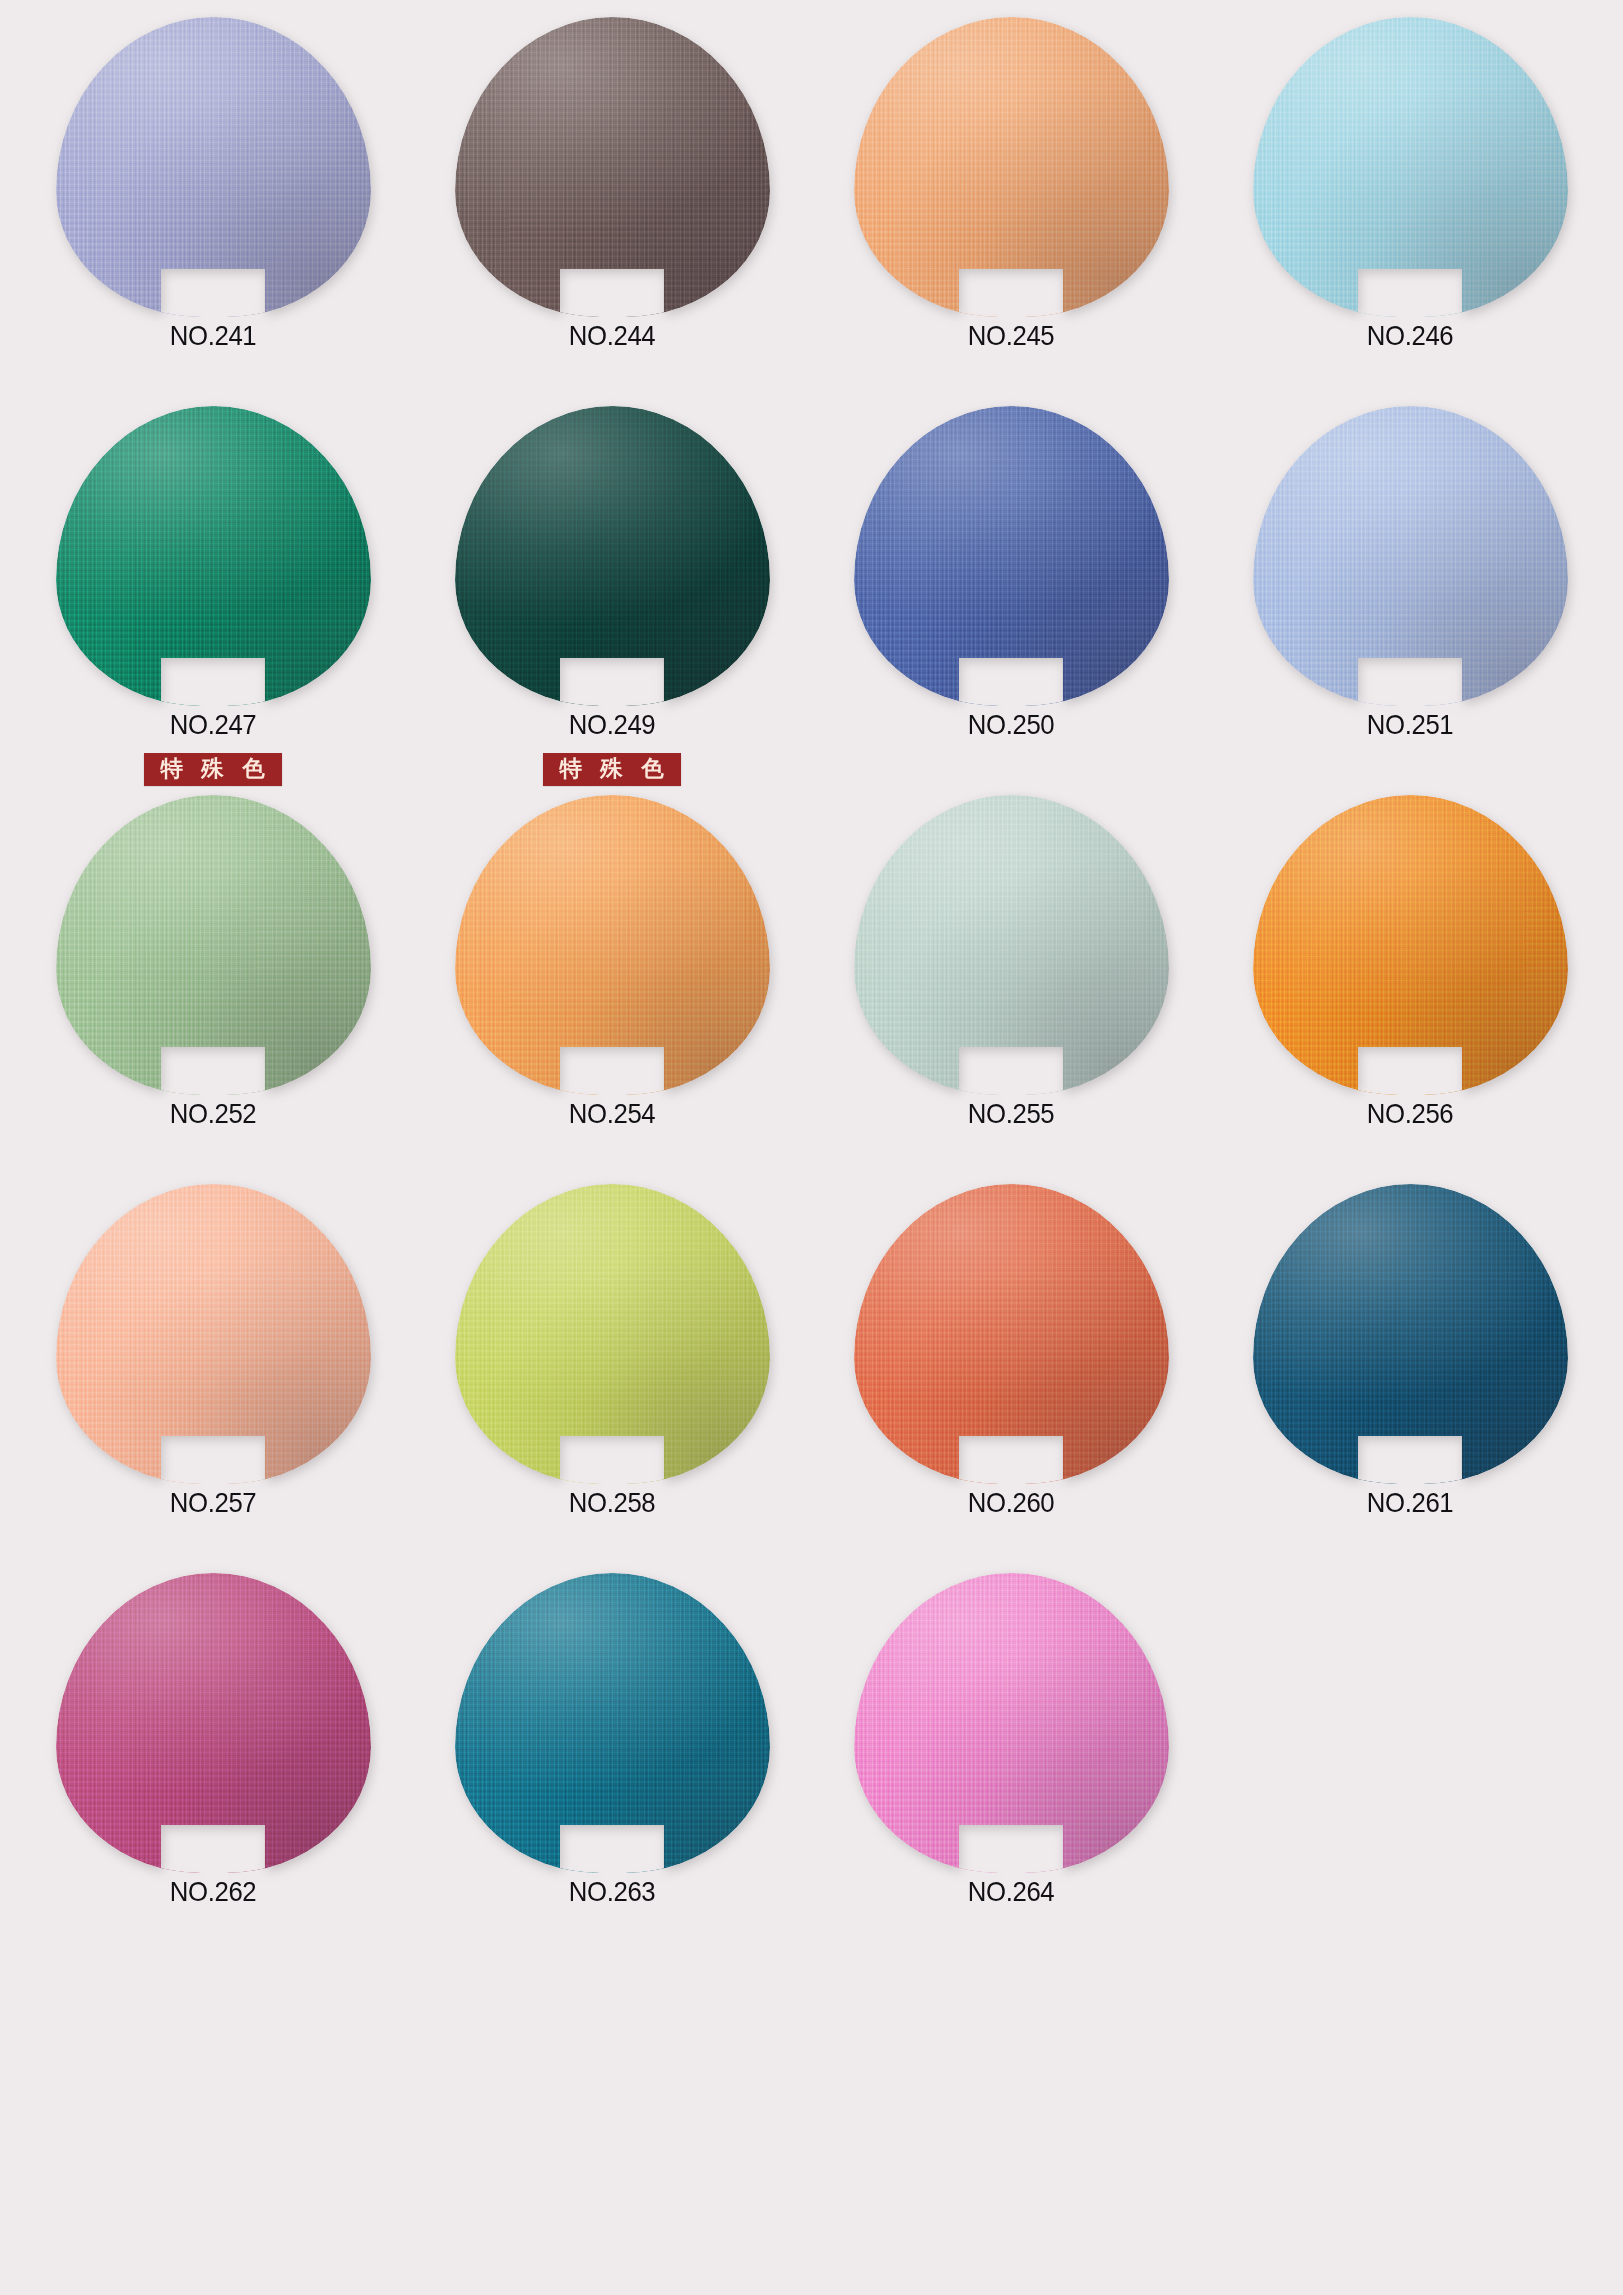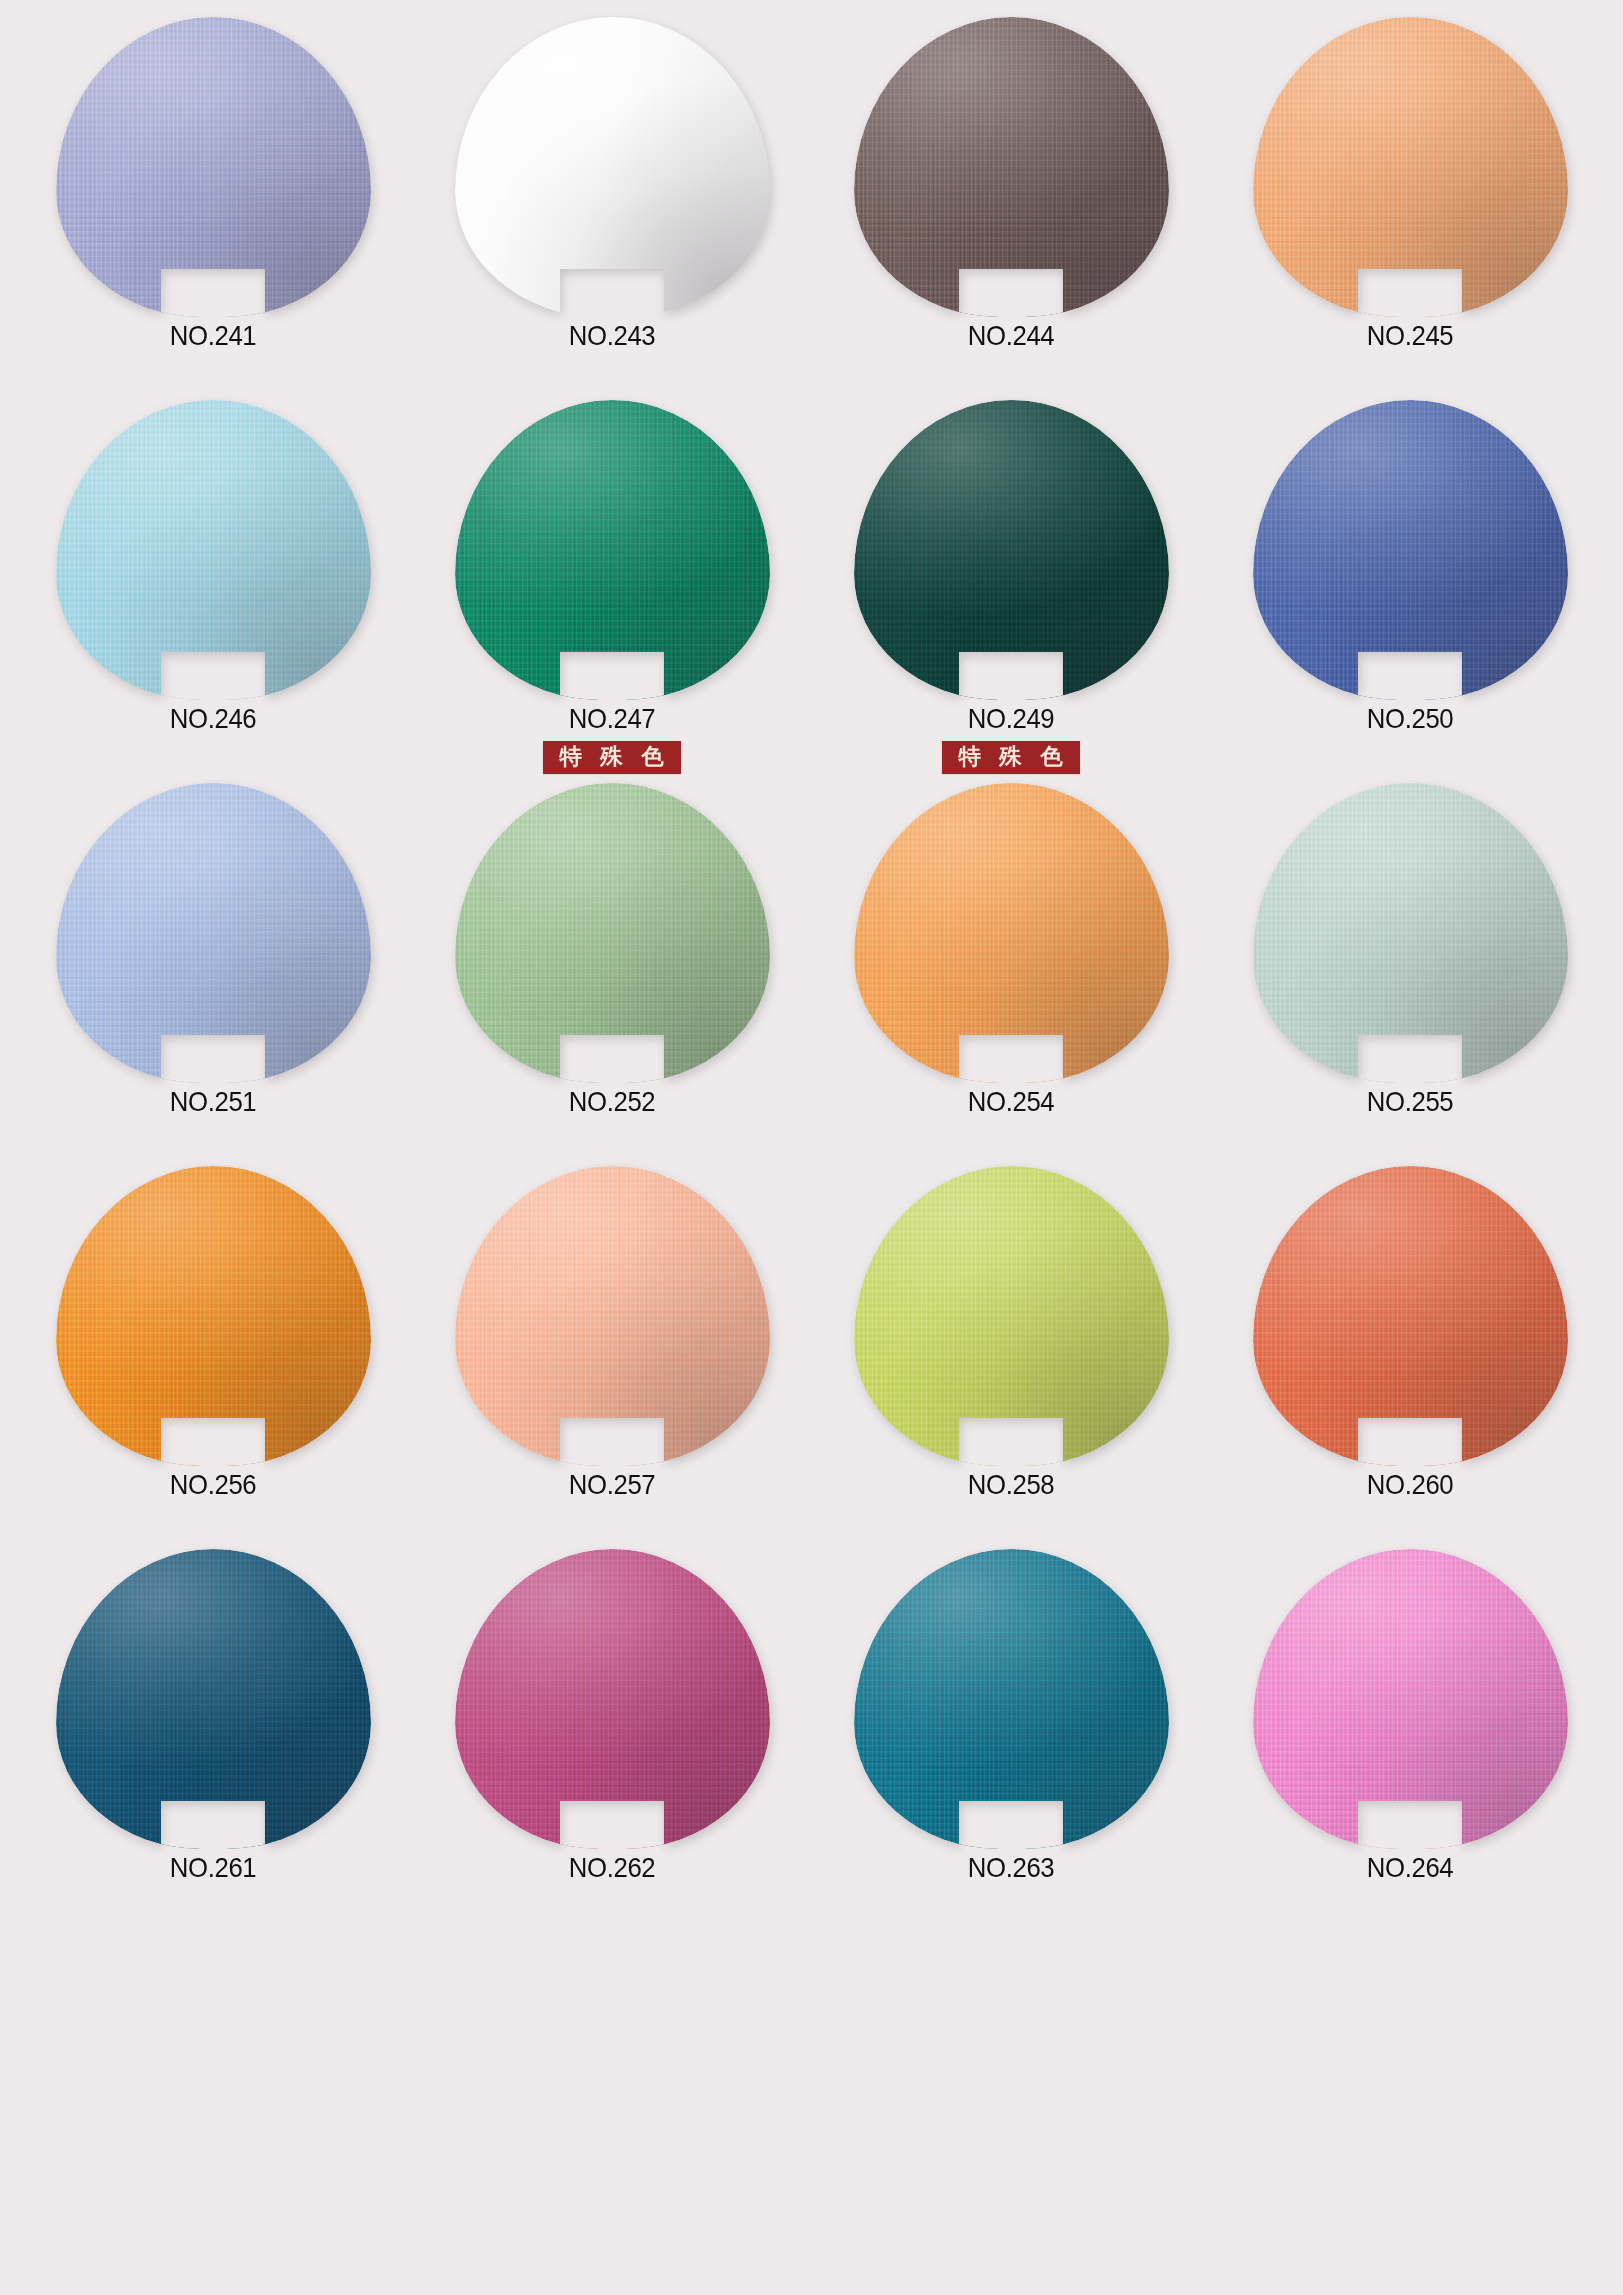--- a/index.html
+++ b/index.html
@@ -125,21 +125,21 @@
     letter-spacing: -0.4px;
     color: #111014;
     font-weight: 400;
     font-family: "Liberation Sans", "DejaVu Sans", sans-serif;
     transform: scaleX(0.92);
     white-space: nowrap;
   }
 
   
   .special-badge {
-    margin-top: 6px;
+    margin-top: 12px;
     background: #9c2424;
     color: #fbe8dc;
     font-family: "DejaVu Sans", "Liberation Sans", sans-serif;
     font-size: 22.5px;
     font-weight: 700;
     letter-spacing: 5.3px;
     padding: 4.5px 12px 5.3px 16.5px;
     line-height: 1.04;
     box-shadow: 0 0.8px 1.5px rgba(0,0,0,0.22);
     white-space: nowrap;
@@ -152,27 +152,20 @@
 <div id="swatch-grid">
     <div class="swatch-cell">
       <div class="chip-wrap">
         <div class="chip" style="background: rgb(163, 167, 209);"></div>
       </div>
       <div class="chip-label">NO.241</div>
       <div class="special-badge badge-hidden" style="background: rgb(156, 36, 36); color: rgb(251, 232, 220);">特 殊 色</div>
     </div>
     <div class="swatch-cell">
       <div class="chip-wrap">
-        <div class="chip" style="background: rgb(253, 253, 253);"></div>
-      </div>
-      <div class="chip-label">NO.243</div>
-      <div class="special-badge badge-hidden" style="background: rgb(156, 36, 36); color: rgb(251, 232, 220);">特 殊 色</div>
-    </div>
-    <div class="swatch-cell">
-      <div class="chip-wrap">
         <div class="chip" style="background: rgb(109, 91, 89);"></div>
       </div>
       <div class="chip-label">NO.244</div>
       <div class="special-badge badge-hidden" style="background: rgb(156, 36, 36); color: rgb(251, 232, 220);">特 殊 色</div>
     </div>
     <div class="swatch-cell">
       <div class="chip-wrap">
         <div class="chip" style="background: rgb(240, 167, 115);"></div>
       </div>
       <div class="chip-label">NO.245</div>

